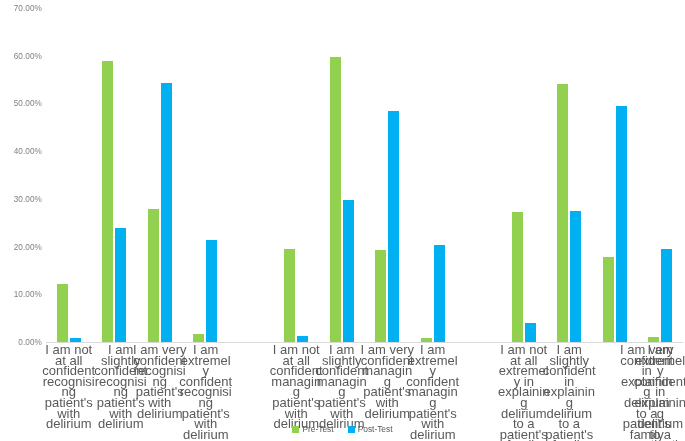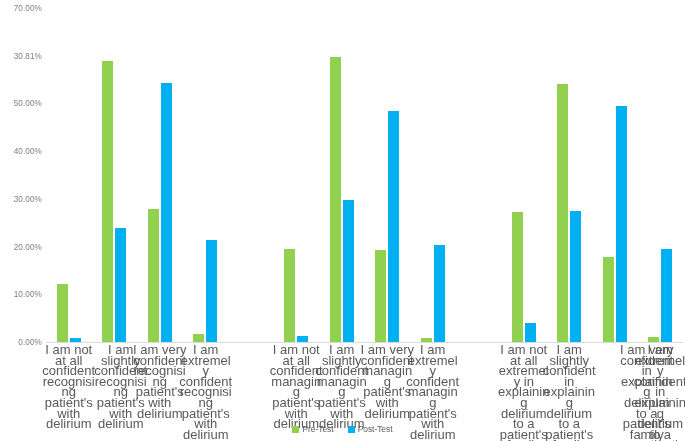--- a/index.html
+++ b/index.html
@@ -116,21 +116,21 @@
 
 <div id="chart-root">
 
   <div id="y-axis">
       <div class="y-tick" style="top: 342px;">0.00%</div>
       <div class="y-tick" style="top: 294.286px;">10.00%</div>
       <div class="y-tick" style="top: 246.571px;">20.00%</div>
       <div class="y-tick" style="top: 198.857px;">30.00%</div>
       <div class="y-tick" style="top: 151.143px;">40.00%</div>
       <div class="y-tick" style="top: 103.429px;">50.00%</div>
-      <div class="y-tick" style="top: 55.7143px;">30.81%</div>
+      <div class="y-tick" style="top: 55.7143px;">60.00%</div>
       <div class="y-tick" style="top: 8px;">70.00%</div>
     </div>
 
   <div id="plot">
       <div class="slot" style="left: 0px; width: 45.5px;">
         <div class="bar pre" style="background: rgb(146, 208, 80); height: 57.7343px; left: 10.75px;"></div>
         <div class="bar post" style="background: rgb(0, 176, 240); height: 3.81714px; left: 23.75px;"></div>
       </div>
       <div class="slot" style="left: 45.5px; width: 45.5px;">
         <div class="bar pre" style="background: rgb(146, 208, 80); height: 280.56px; left: 10.75px;"></div>

